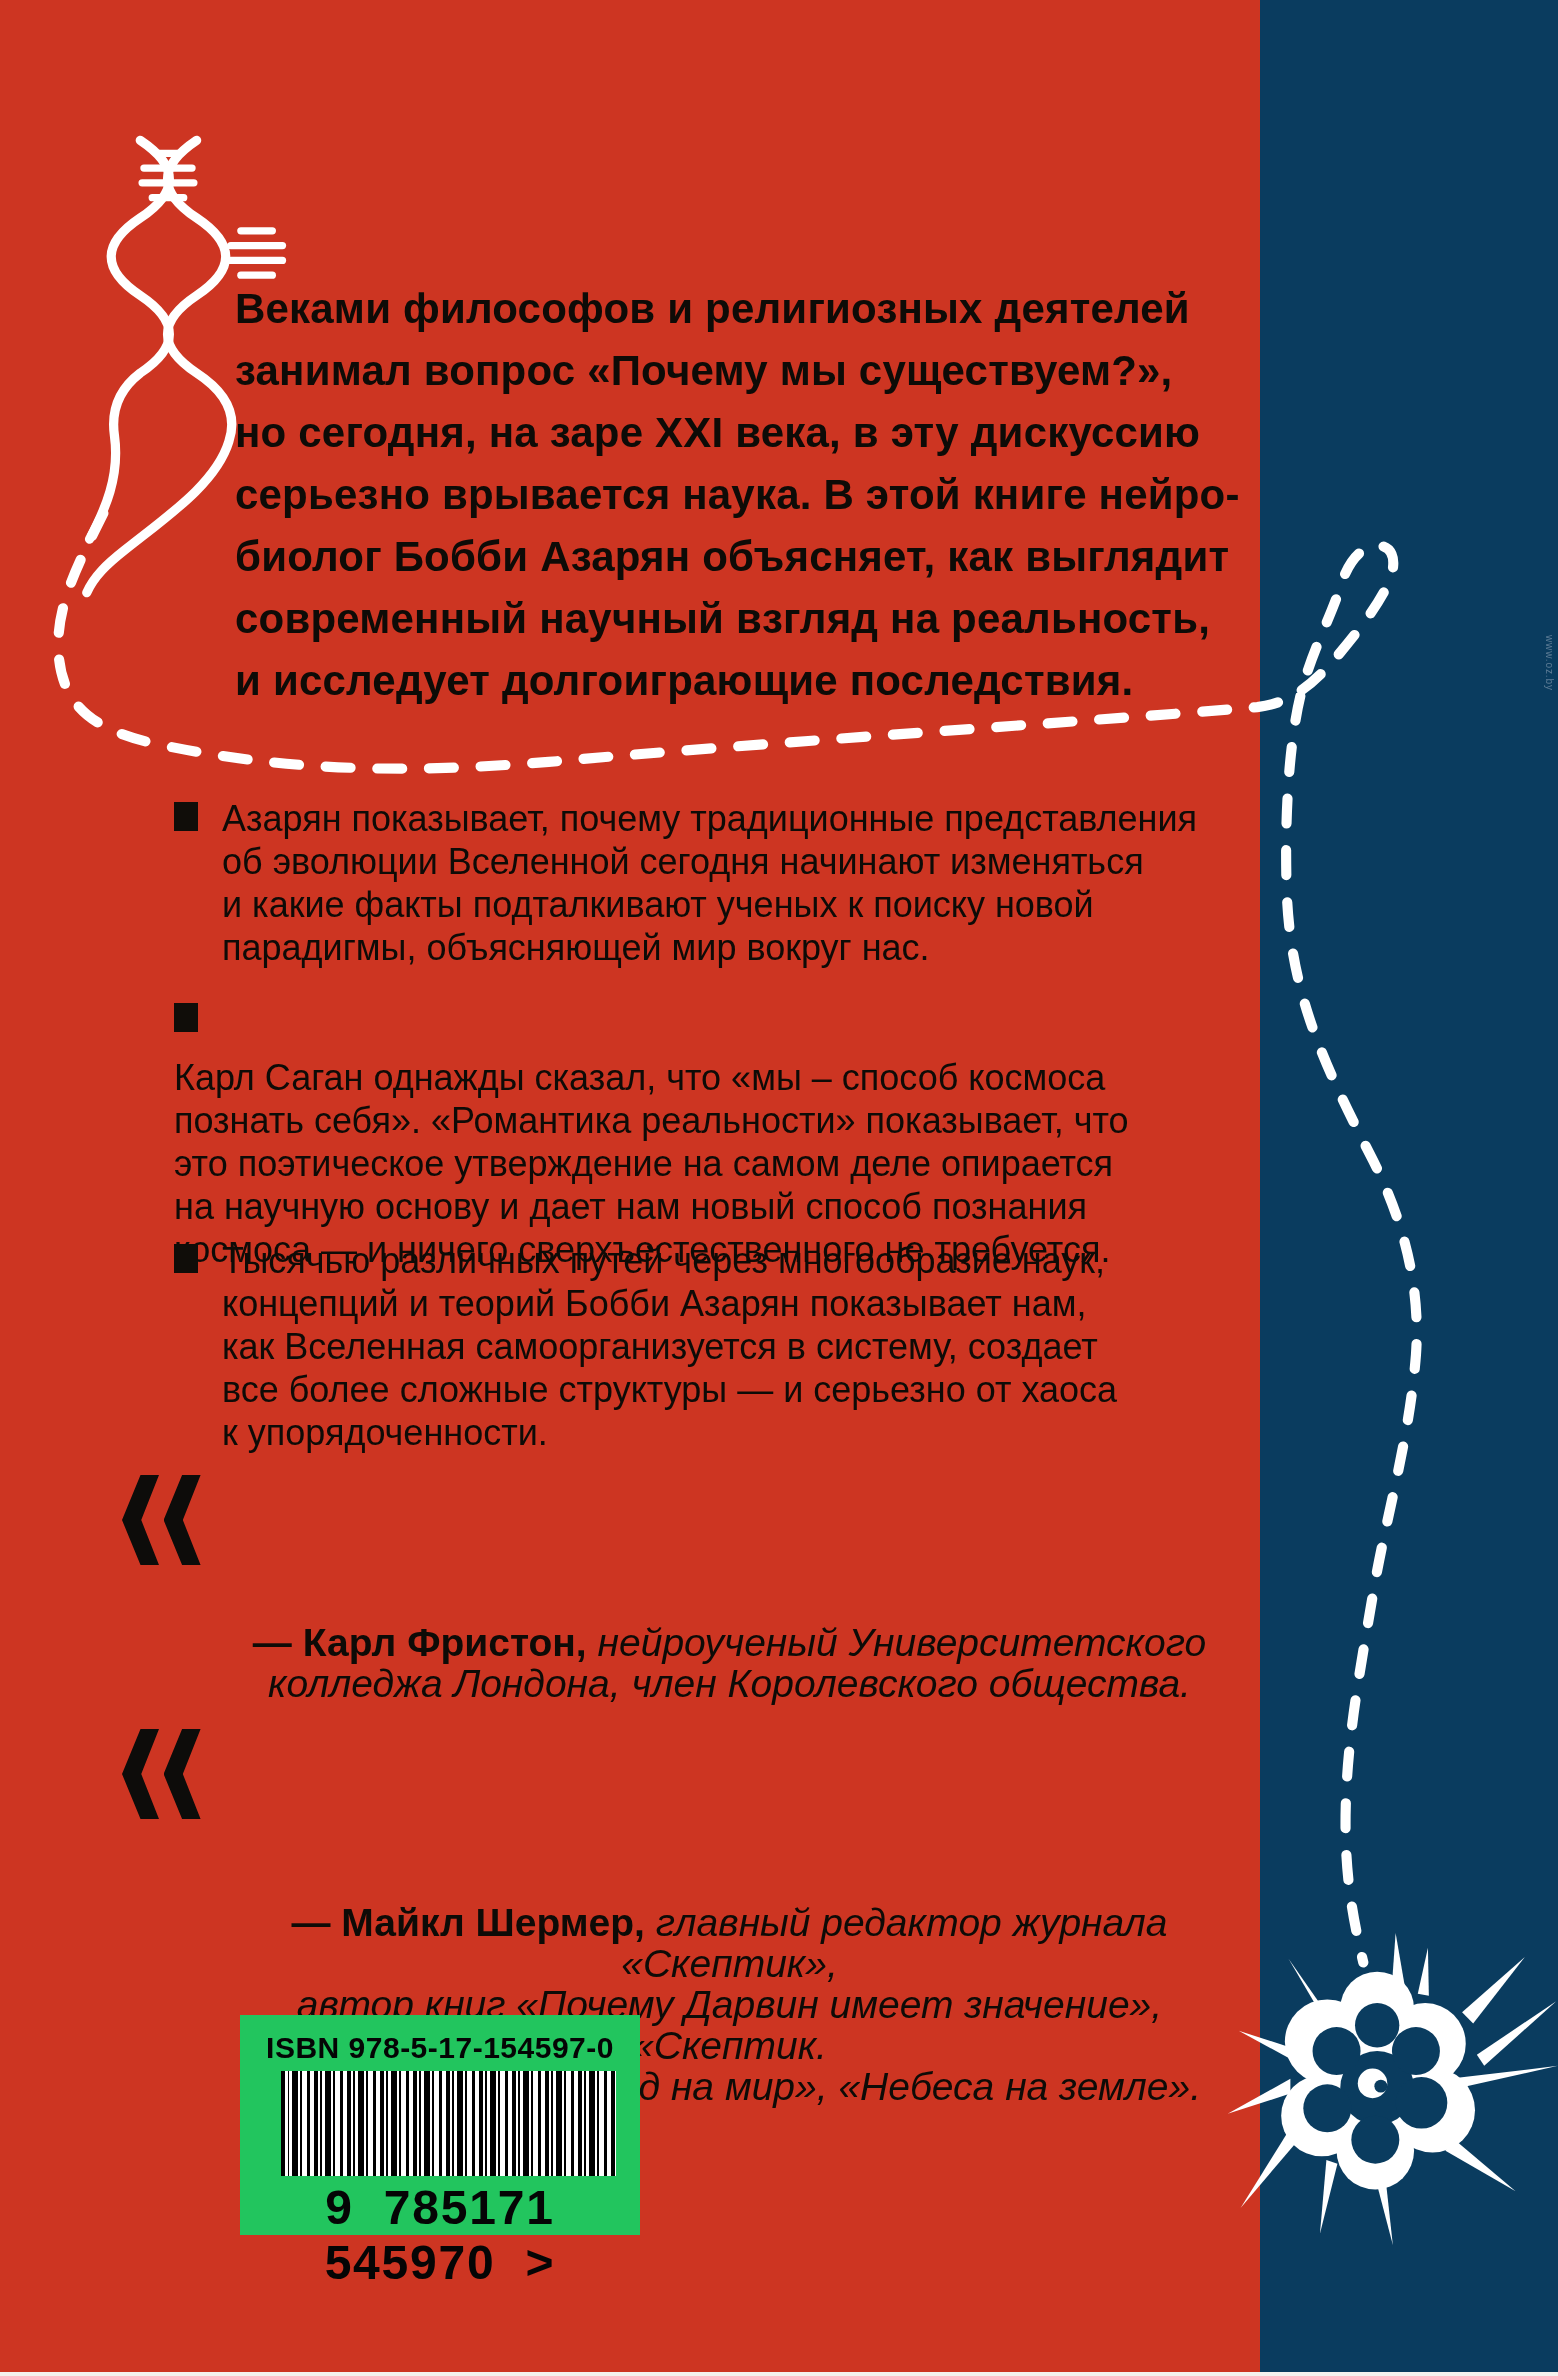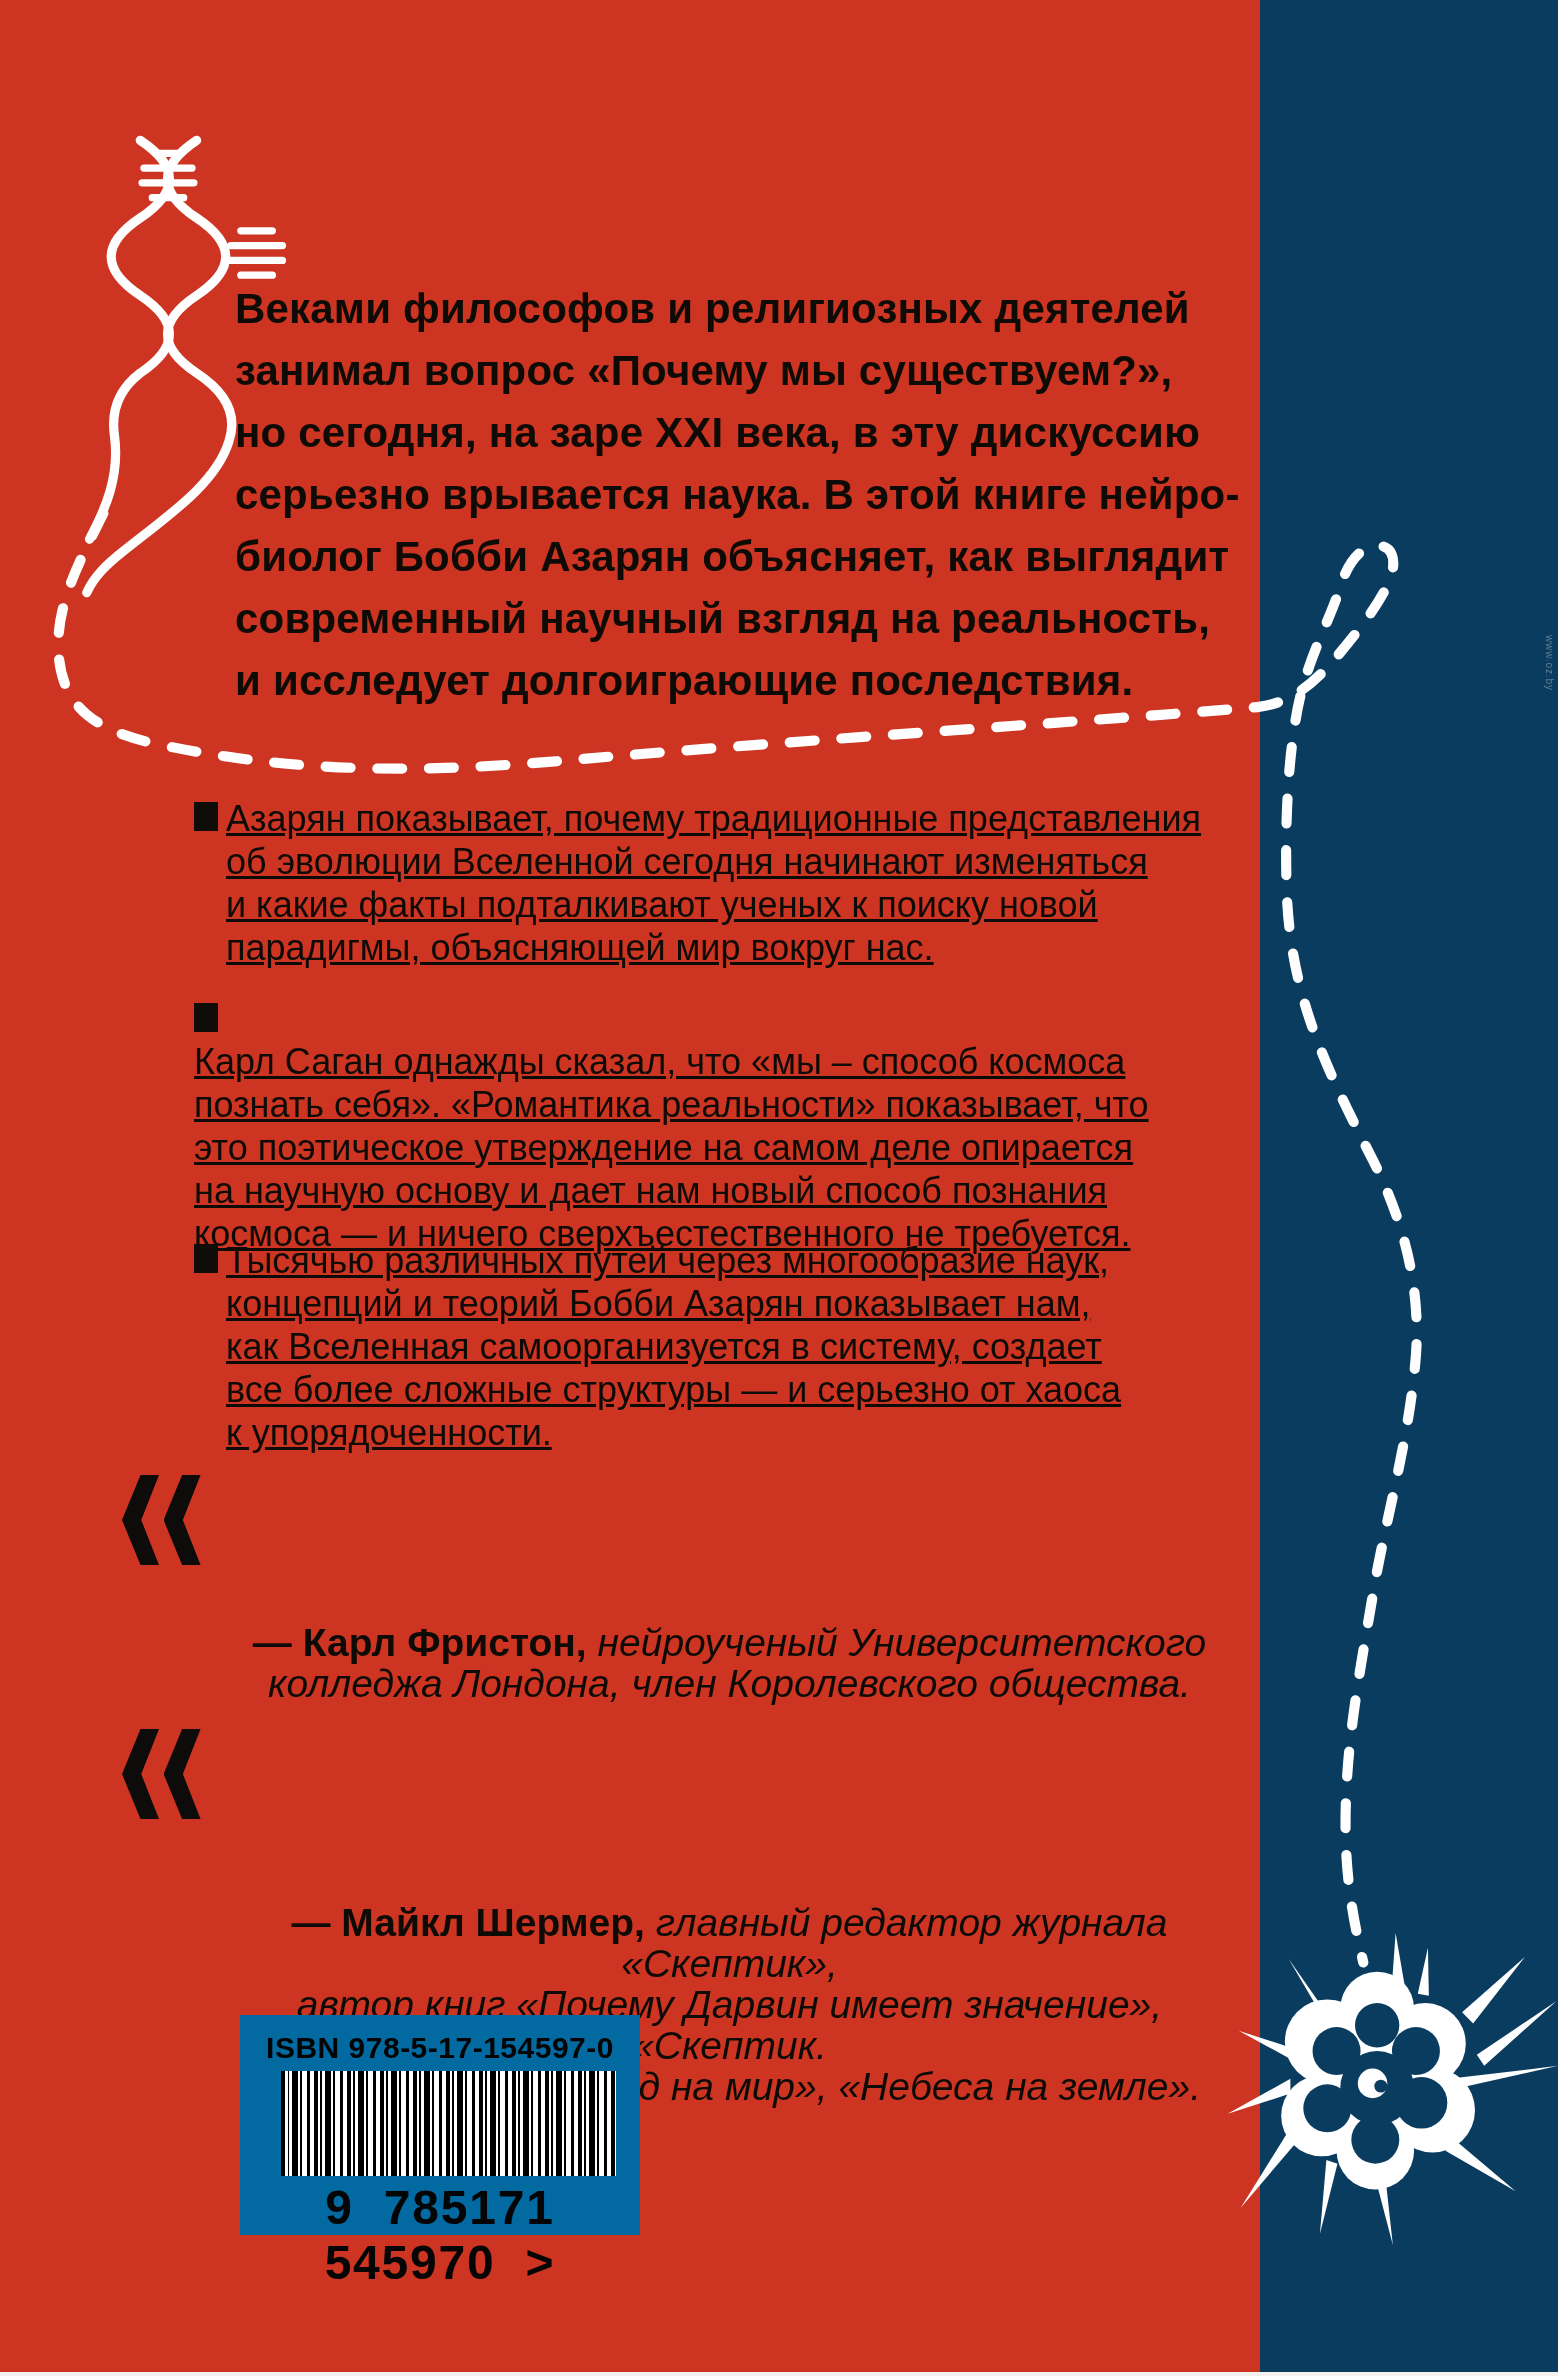--- a/index.html
+++ b/index.html
@@ -8,38 +8,38 @@
     background:#cd3522;
     font-family:"Liberation Sans", sans-serif;
     color:#0e0b07;
   }
   .stripe{position:absolute; top:0; right:0; width:299px; height:2377px; background:#0a3c5f;}
   .art{position:absolute; inset:0; pointer-events:none; z-index:1;}
   .txt{position:absolute; z-index:2; margin:0; white-space:pre-line;}
 
   .intro{left:235px; top:238px; width:1061px; font-size:42px; line-height:62px; font-weight:700; letter-spacing:0.2px;margin-top:40px;}
 
-  .bullet{position:absolute; z-index:2; left:194px; width:1089px; display:flex; gap:8px;text-decoration:underline;}
+  .bullet{position:absolute; z-index:2; left:174px; width:1089px; display:flex; gap:24px;}
   .bullet .sq{flex:0 0 auto; width:24px; height:29px; background:#100d09; margin-top:4.6px;}
   .bullet p{margin:0; white-space:pre-line; font-size:36px; line-height:43px; font-weight:400;}
   .b1{top:797px;} .b2{top:998px;flex-direction:column;} .b3{top:1239px;}
 
   .qmark{position:absolute; z-index:2; display:flex; gap:4.6px;}
   .qm1{left:122px; top:1475px;} .qm2{left:122px; top:1729px;}
   .chev{display:block; width:37px; height:90px; background:#0d0c0a;
         clip-path:polygon(100% 0%, 50% 0%, 0% 50%, 50% 100%, 100% 100%, 52% 50%);}
   .qtext{font-style:italic; font-weight:700; font-size:37px; line-height:42px; width:1024px; left:235px;}
   .q1{top:1478px;} .q2{top:1727px;}
   .attr{position:absolute; z-index:2; left:235px; width:989px; margin:0; text-align:center;
         font-size:39px; line-height:41px;}
   .a1{top:1622px;} .a2{top:1862px;margin-top:40px;}
   .attr b{font-weight:700; font-style:normal;}
   .attr .role{font-style:italic; white-space:pre-line;}
 
-  .isbnbox{position:absolute; z-index:2; left:240px; top:2015px; width:400px; height:220px; background:#0369a1;}
+  .isbnbox{position:absolute; z-index:2; left:240px; top:2015px; width:400px; height:220px; background:#22c55e;}
   .isbn{margin-top:15.7px; text-align:center; font-size:30px; font-weight:700; letter-spacing:0.5px; color:#050505;}
   .bars{margin:6.5px 24px 0 41px; height:105px;
         background:repeating-linear-gradient(90deg,
           #000 0 3.7px,#fff 3.7px 6.5px,#000 6.5px 8.3px,#fff 8.3px 11px,#000 11px 16.6px,
           #fff 16.6px 19.4px,#000 19.4px 21px,#fff 21px 26px,#000 26px 29px,#fff 29px 33px);}
   .digits{margin:3.7px 16.6px 0 16.6px; text-align:center; font-size:48px; font-weight:700;
           word-spacing:14.8px; color:#050505; letter-spacing:1.8px;}
 
   .watermark{position:absolute; z-index:3; right:3.7px; top:635px; writing-mode:vertical-rl;
              font-size:10px; color:rgba(175,190,205,.5); letter-spacing:0.9px;}

